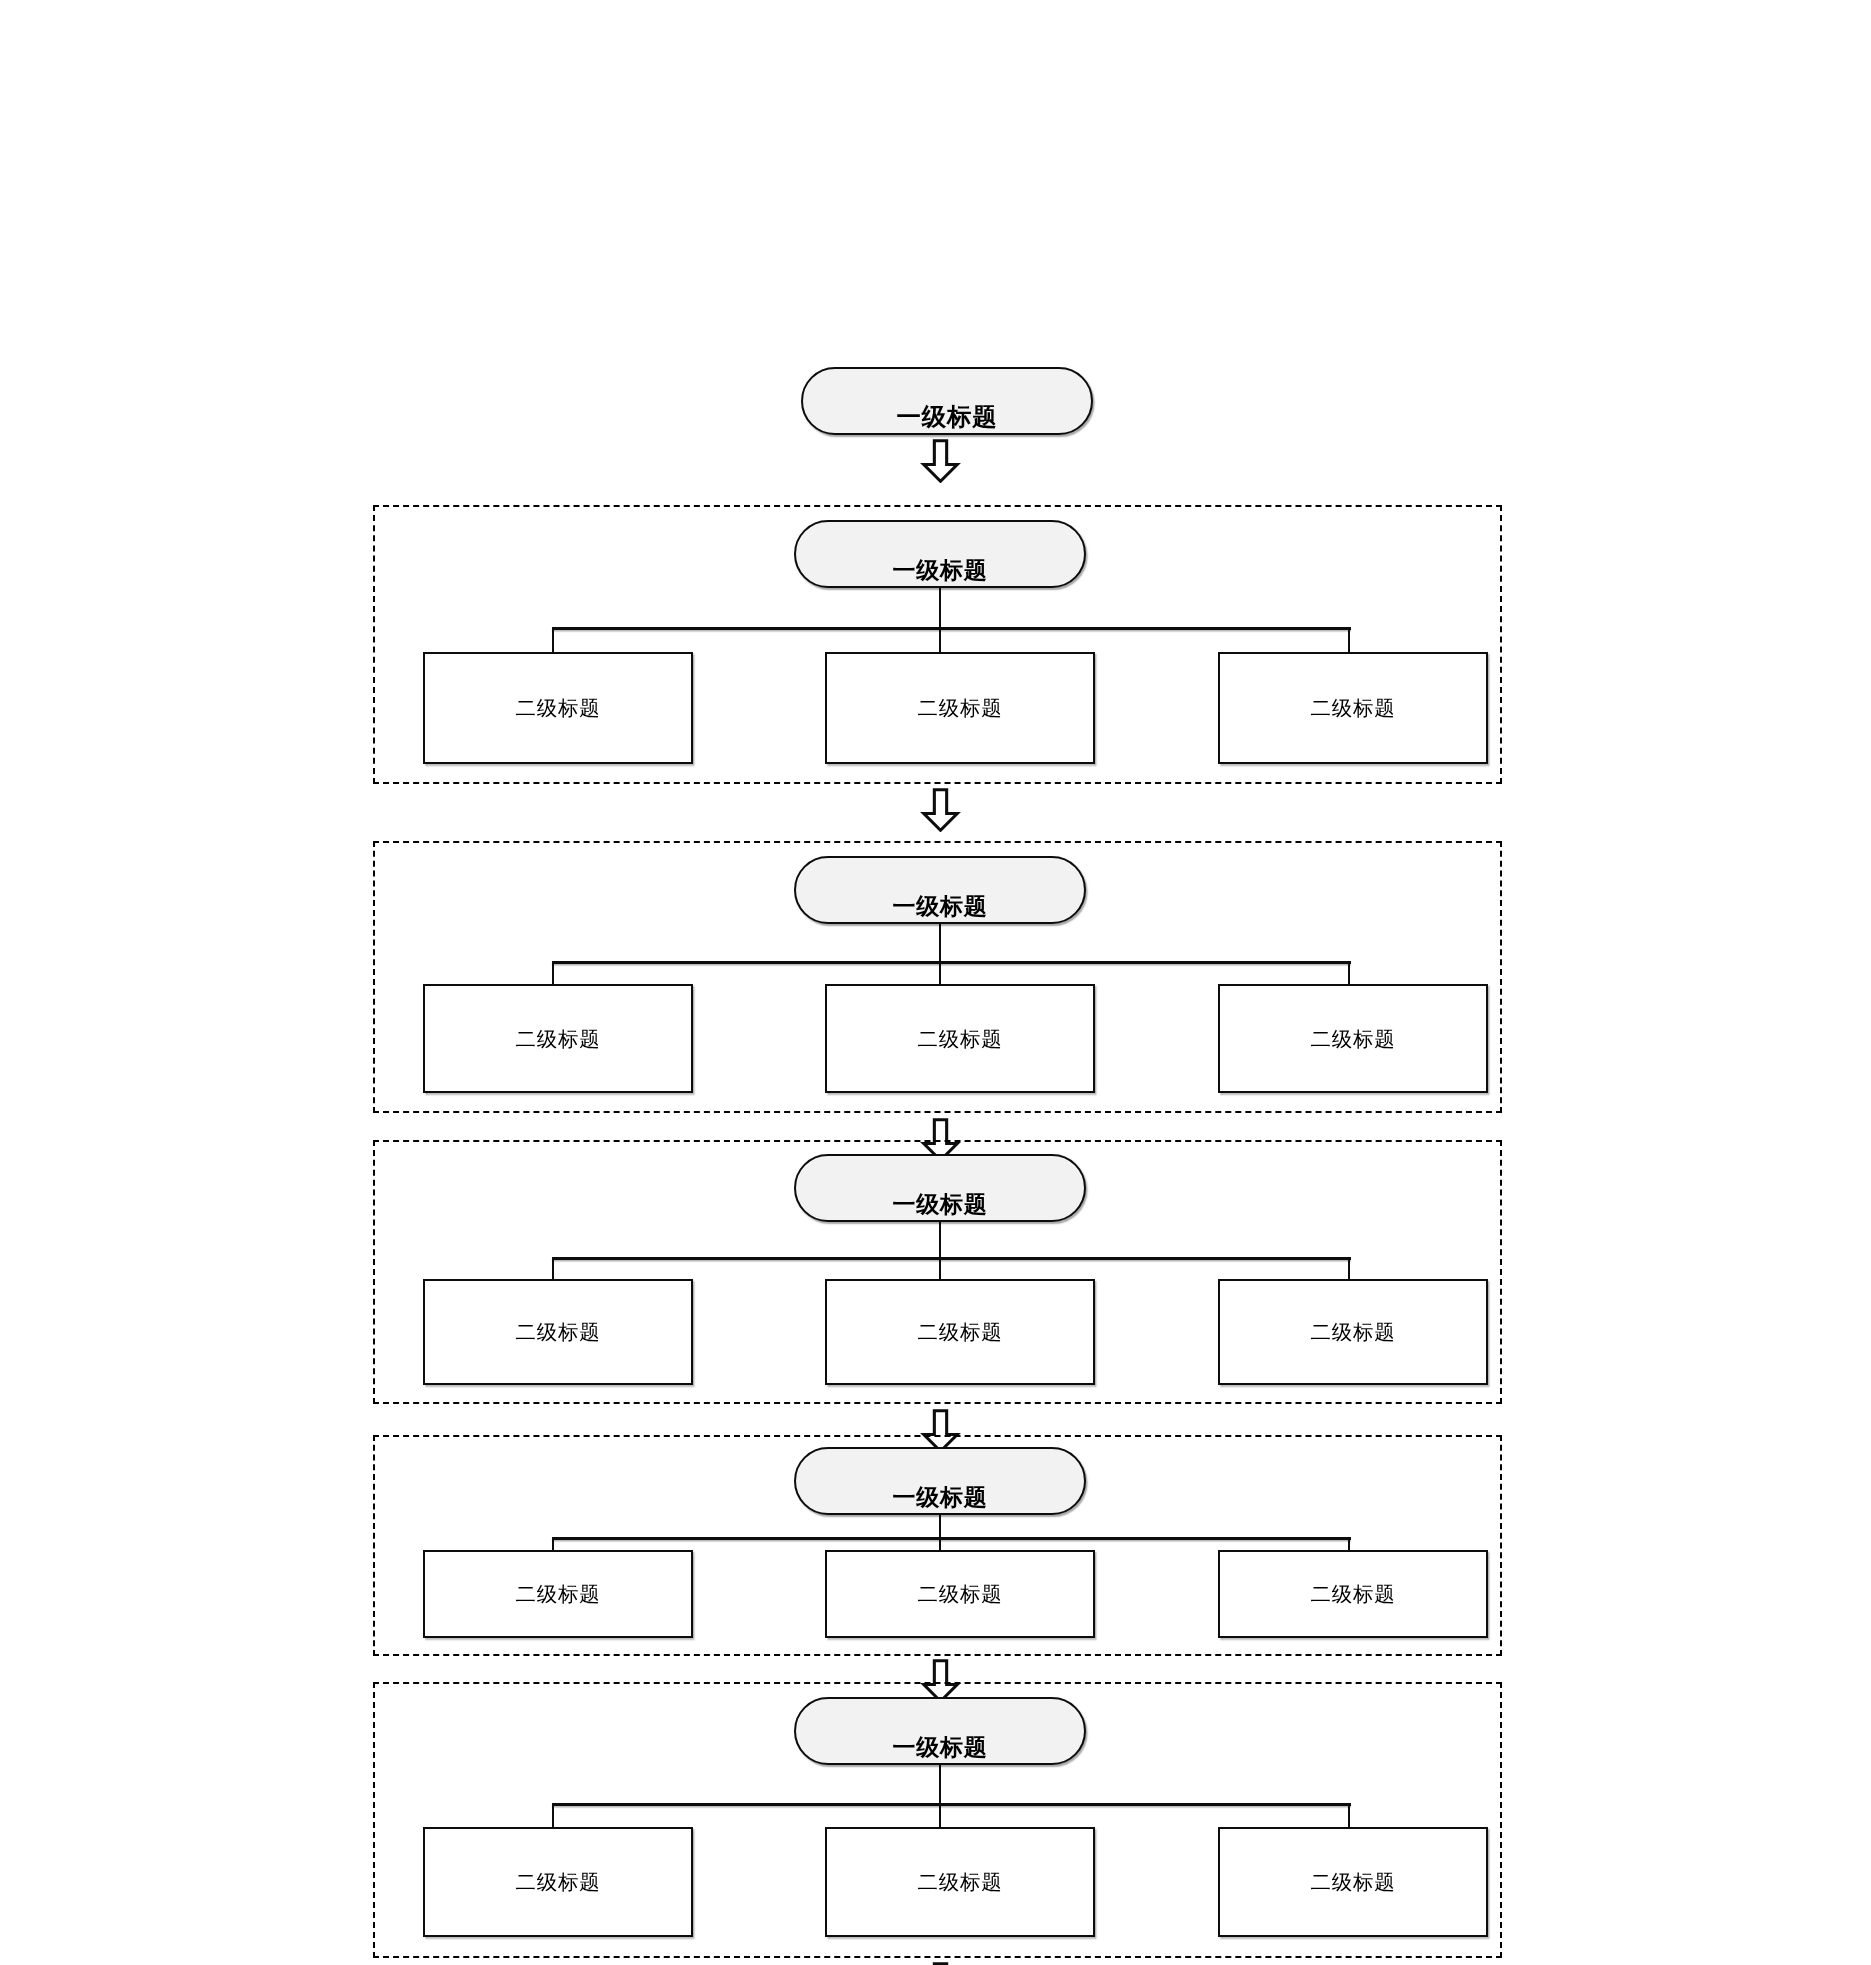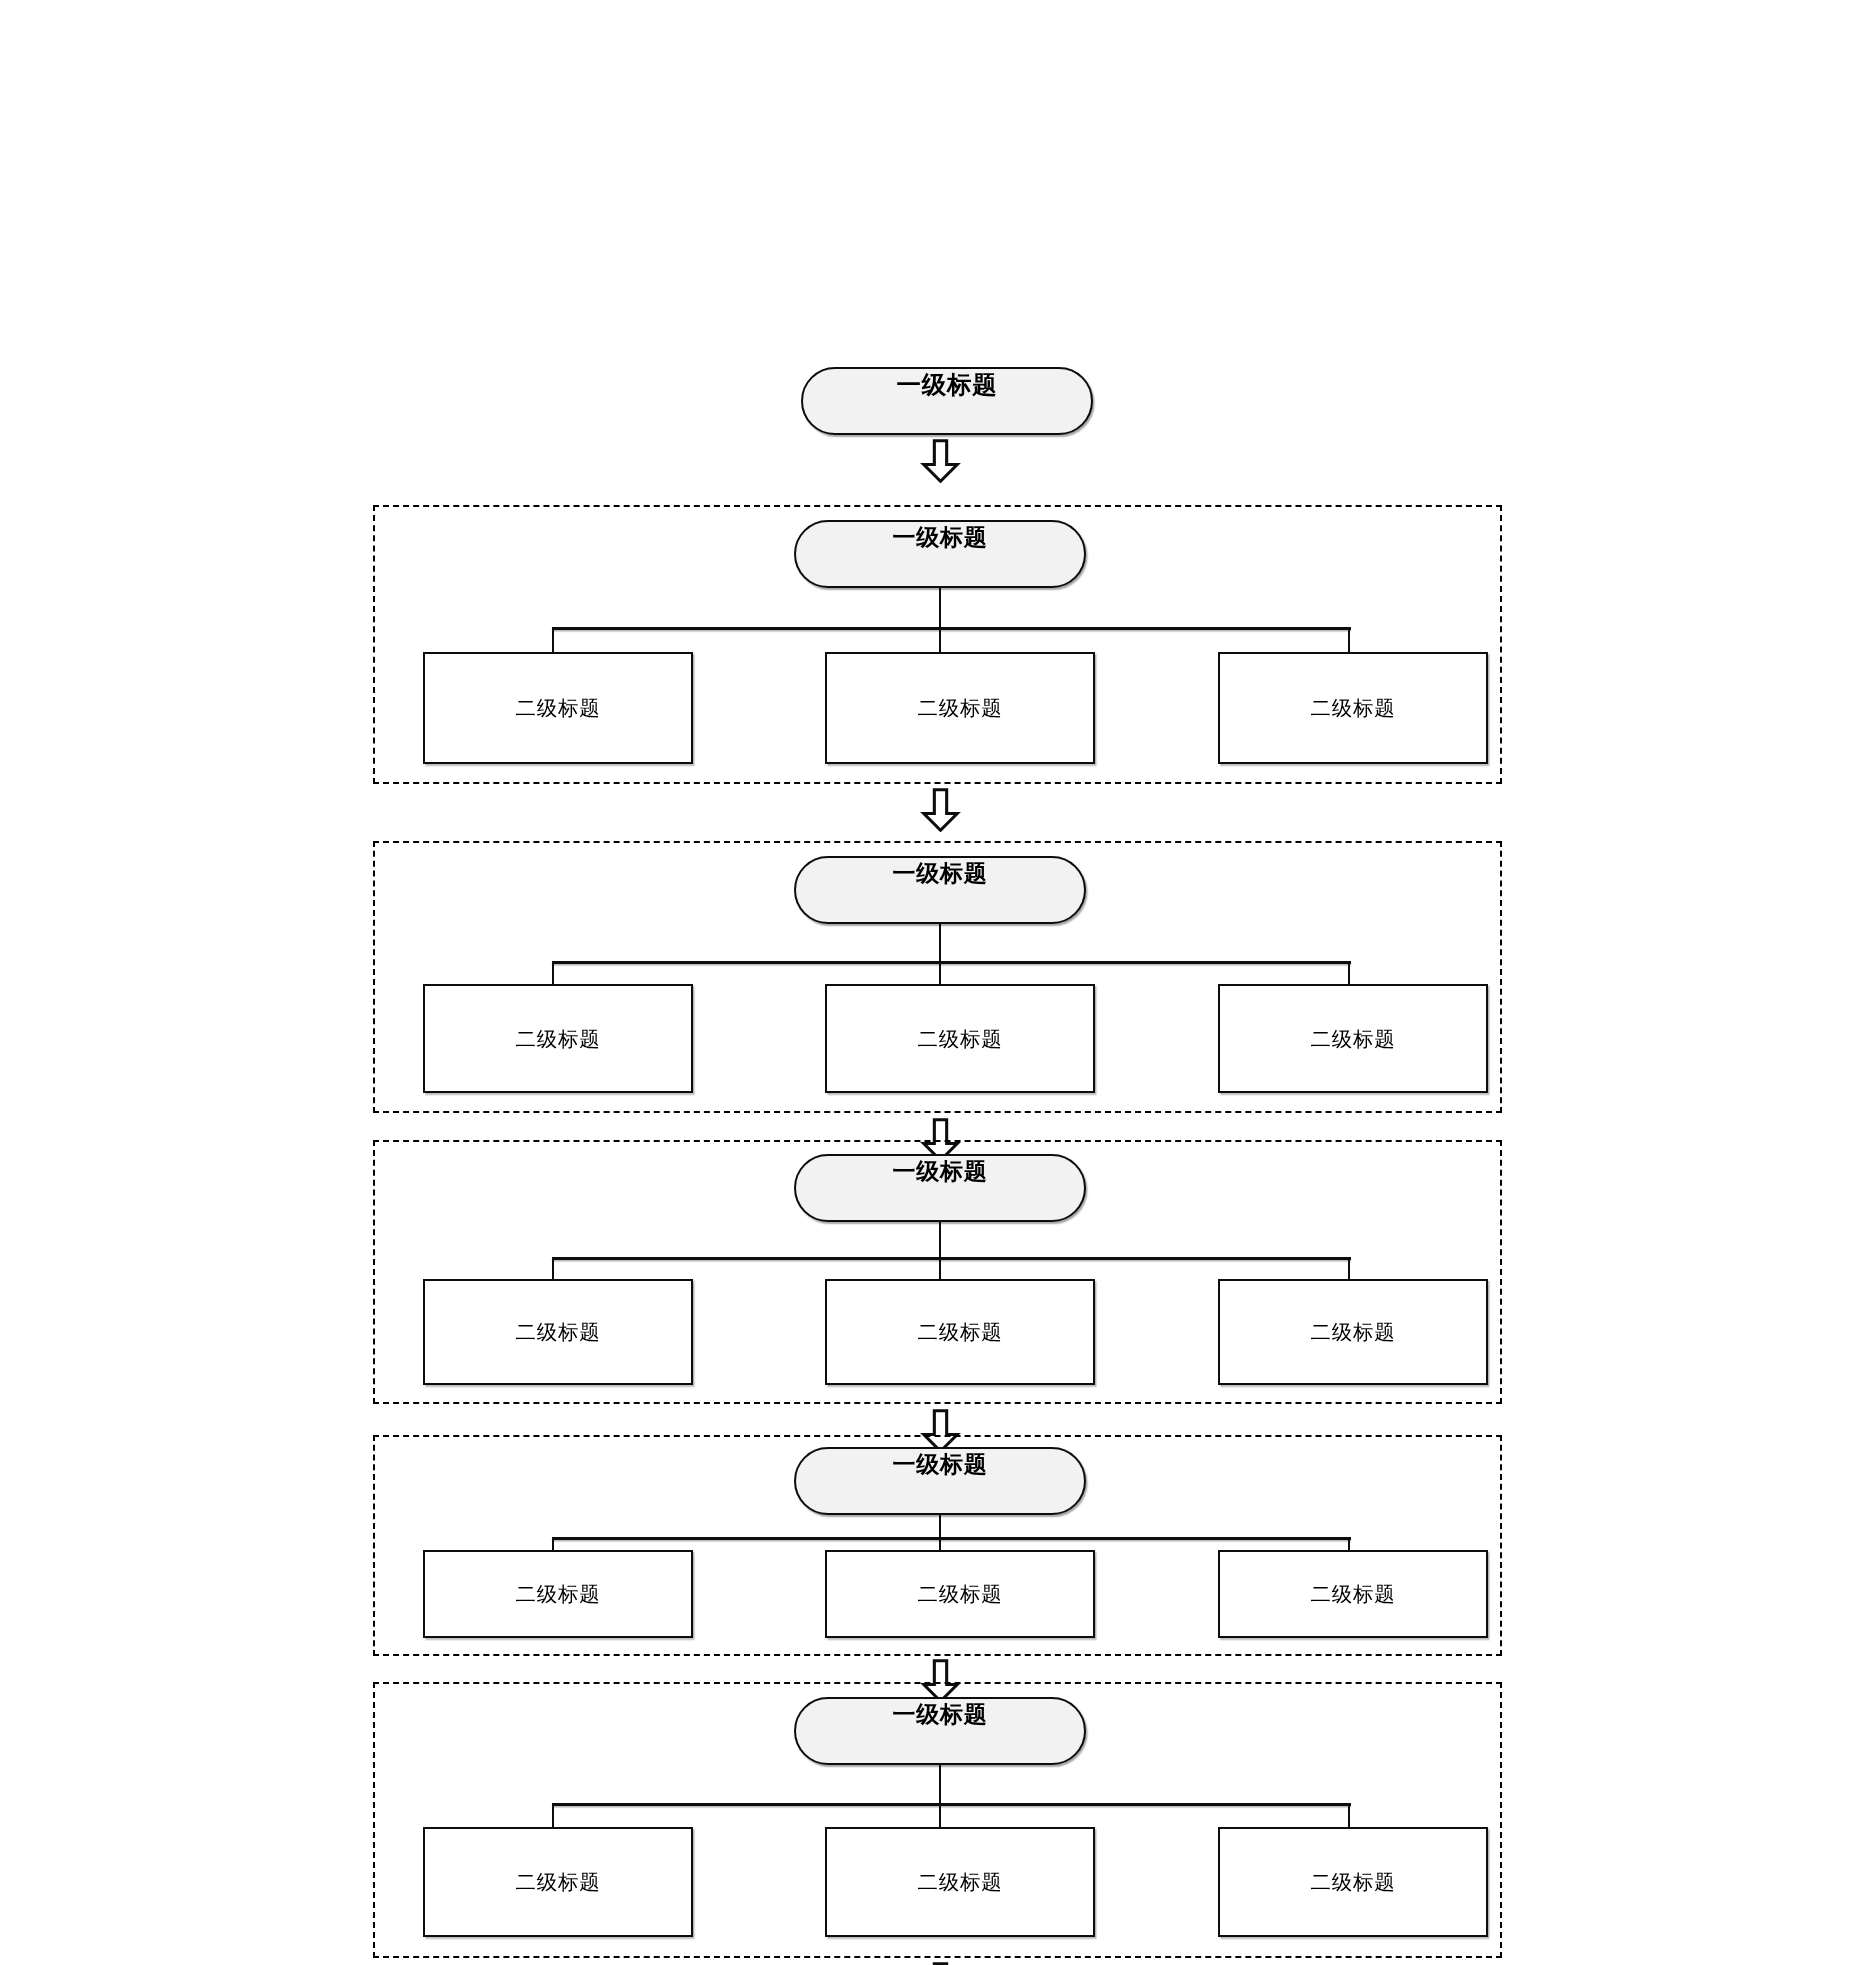--- a/index.html
+++ b/index.html
@@ -25,21 +25,21 @@
   }
 
   
   .pill {
     position: absolute;
     box-sizing: border-box;
     background: #f2f2f2;
     border: 2.8px solid #0d0d0d;
     border-radius: 3930px;
     display: flex;
-    align-items: flex-start;
+    align-items: flex-end;
     justify-content: center;
     box-shadow: 1.6px 2px 1.6px rgba(0,0,0,0.35);
   }
   .pill-label {
     font-family: "DejaVu Sans", "Liberation Sans", sans-serif;
     font-weight: 700;
     color: #000000;
     letter-spacing: 0.8px;
     white-space: nowrap;
   }

